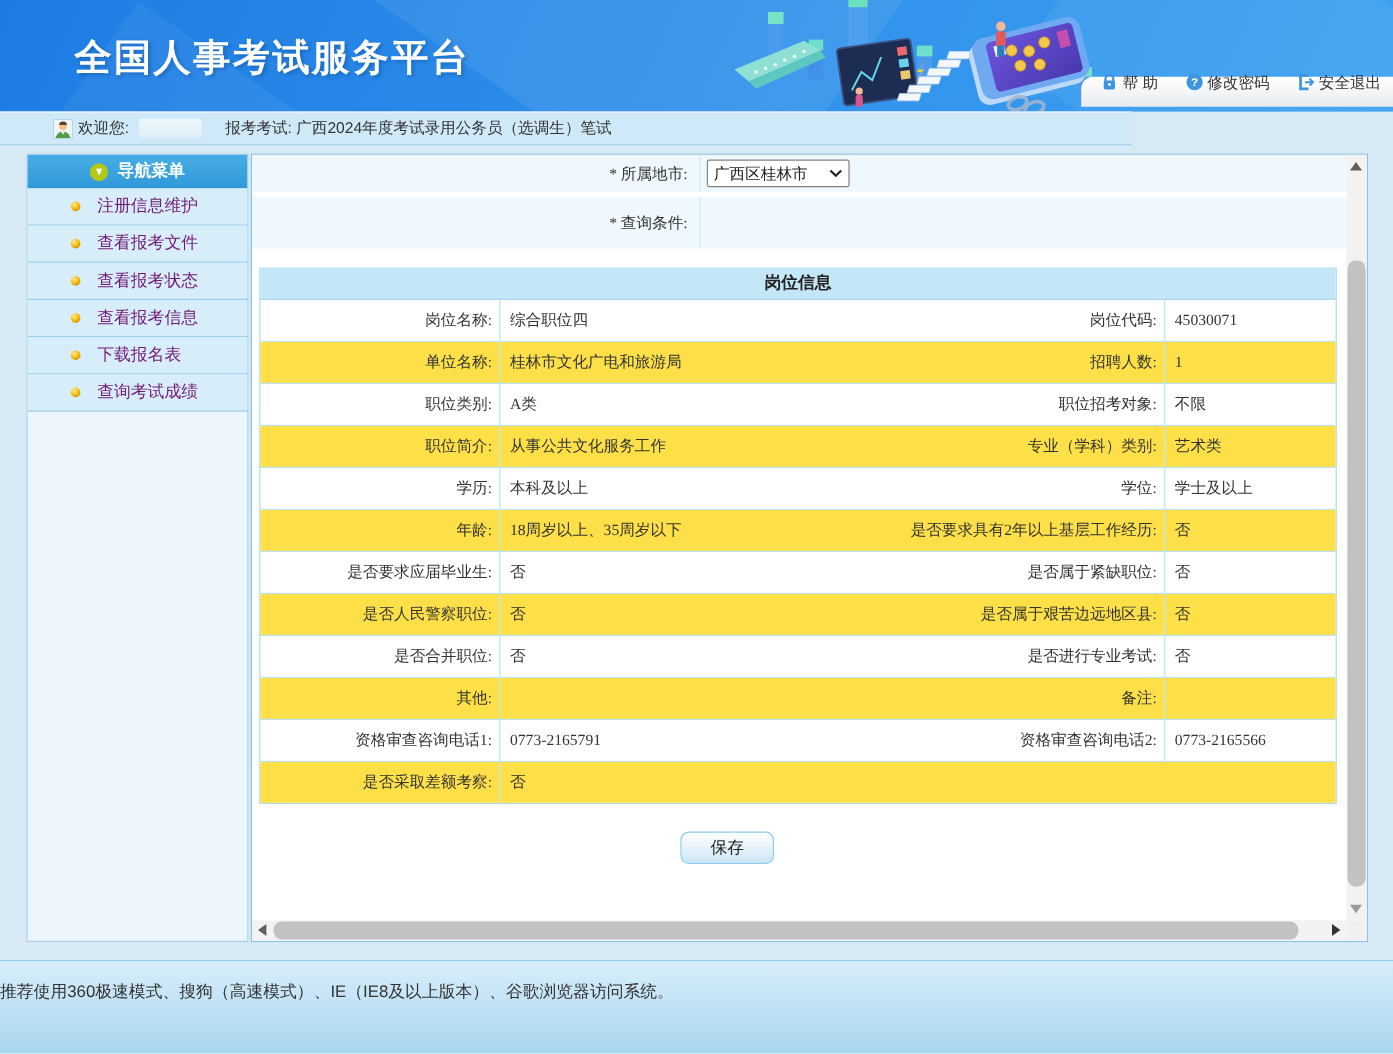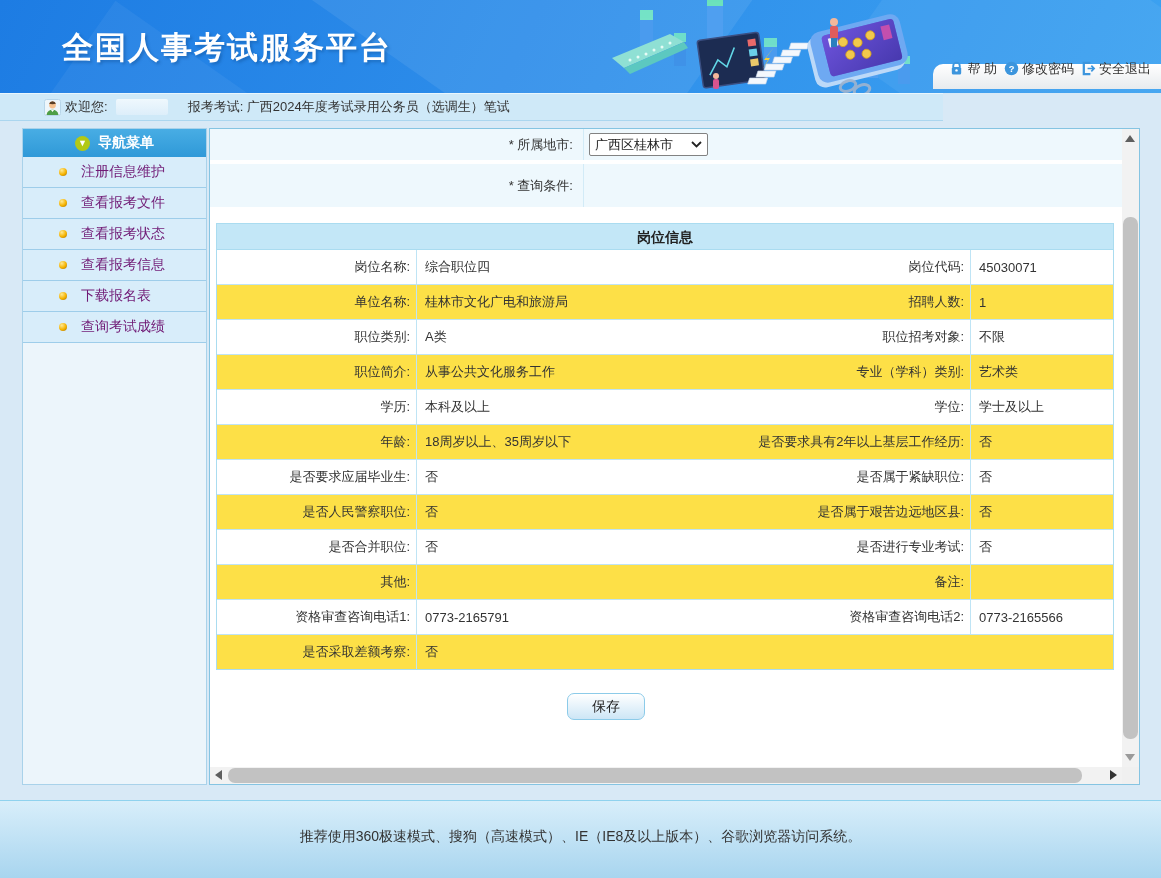--- a/index.html
+++ b/index.html
@@ -25,21 +25,21 @@
   .site-title {
     position:absolute; left:62px; top:27px;
     font-size:31px; font-weight:bold; color:#ffffff; letter-spacing:2px;
     text-shadow:2px 2px 3px rgba(10,60,120,0.35);
     white-space:nowrap;
   }
   .illustration { position:absolute; left:612px; top:0; width:310px; height:93px; }
 
   .utility-bar {
     position:absolute; right:0; top:64px; height:25px;
-    display:flex; align-items:center; gap:7px;
+    display:flex; align-items:center; gap:23px;
     padding:0 10px 16px 16px;
     background:linear-gradient(#ffffff,#e7ebee);
     border-radius:10px 0 0 0;
     font-size:13px; color:#333;
   }
   .utility-item { display:flex; align-items:center; gap:3px; cursor:pointer; white-space:nowrap; }
   .uicon { width:15px; height:15px; display:inline-block; }
 
   
   .welcome-bar {
@@ -81,21 +81,21 @@
     width:8px; height:8px; border-radius:50%;
     background:radial-gradient(circle at 35% 30%, #ffe992, #f5b300 55%, #a16a05);
     flex:0 0 auto;
   }
 
   
   .main-panel {
     position:absolute; left:209px; top:128px; width:931px; height:657px;
     background:#fff; border:1px solid #85c4e2;
   }
-  .content { position:absolute; left:0; top:0; right:17px; bottom:17px; overflow:hidden; }
+  .content { position:absolute; left:0; top:0; right:17px; bottom:17px; overflow:hidden;font-family:Liberation Serif, serif; }
 
   .form-row { position:absolute; left:0; width:100%; display:flex; background:#eef8fd; }
   .form-row.r1 { top:0; height:31px; }
   .form-row.r2 { top:35px; height:43px; }
   .form-label {
     width:374px; text-align:right; padding-right:10px;
     border-right:1px solid #d2ebf7;
     font-size:13px; color:#333;
     display:flex; align-items:center; justify-content:flex-end; white-space:nowrap;
   }
@@ -150,22 +150,22 @@
   .hthumb { position:absolute; top:1px; height:15px; left:18px; right:40px; background:#c2c2c2; border-radius:7px; }
   .arr-left  { top:3px; left:5px;  border-right:7px solid #5f5f5f; border-left:none; }
   .arr-right { top:3px; right:5px; border-left:7px solid #333333; border-right:none; }
   .scroll-corner { position:absolute; right:0; bottom:0; width:17px; height:17px; background:#f0f0f0; }
 
   
   .footer {
     position:absolute; left:0; top:800px; width:1161px; height:78px;
     background:linear-gradient(#d8eefa,#a8d5ef);
     border-top:1px solid #8fd2ee;
-    text-align:center; font-size:14px; color:#333;
-    padding-top:27px;
+    font-size:14px; color:#333;
+    padding-top:17px;
   }
 </style>
 </head>
 <body>
 
 <div class="header">
   <div class="deco d1"></div>
   <div class="deco d2"></div>
   <div class="deco d3"></div>
 

